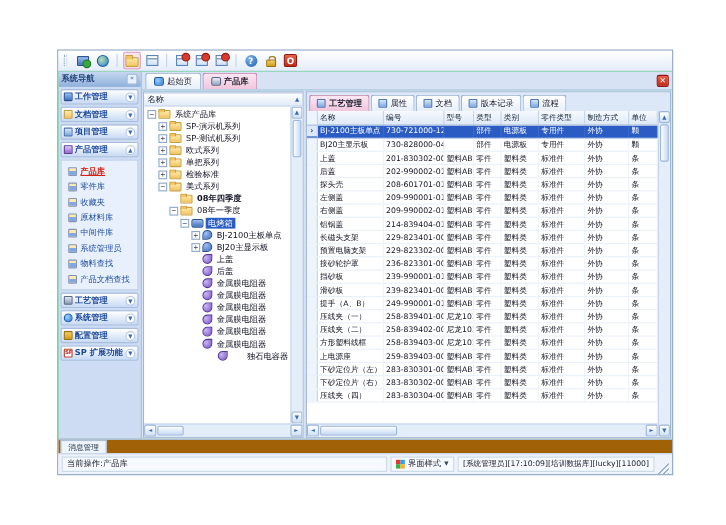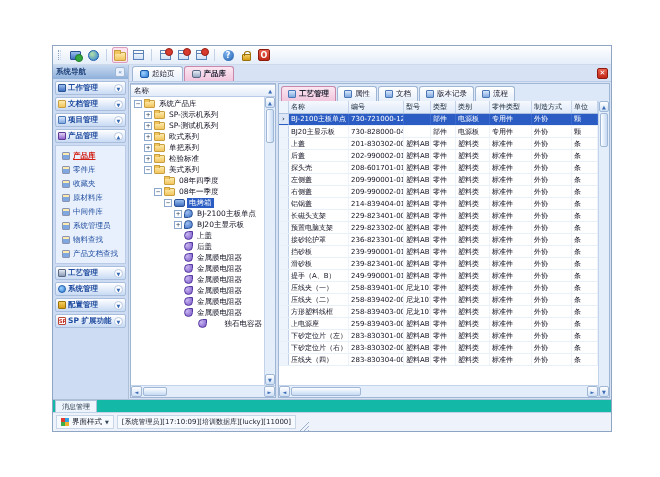--- a/index.html
+++ b/index.html
@@ -104,21 +104,21 @@
 .t-header .t-cell{border-right:1px solid #c3d4ea}
 .t-cell{padding:0 2px;display:flex;align-items:center;overflow:hidden;white-space:nowrap}
 .t-row{height:12px;flex:0 0 12px;display:flex;border-bottom:1px solid #e8f0fa;font-size:7px;color:#112}
 .t-row .t-cell{border-right:1px solid #edf3fb}
 .t-row.sel{background:#2a5cc4;color:#fff}
 .t-row.sel .t-cell{border-right-color:#3b6ace;border-bottom:1px solid #2a5cc4}
 .c-ind{flex:0 0 10px;justify-content:center;background:#eef4fc;border-right:1px solid #c3d4ea !important;color:#234}
 .t-row.sel .c-ind{background:#dce8f7;color:#112}
 .c-0{flex:0 0 60px}.c-1{flex:0 0 55px}.c-2{flex:0 0 27px}.c-3{flex:0 0 25px}.c-4{flex:0 0 34px}.c-5{flex:0 0 42px}.c-6{flex:0 0 40px}.c-7{flex:1 1 18px}
 
-.msg-strip{height:13px;flex:0 0 13px;background:#14b8a6;border-top:1px solid #aebfd8;display:flex;padding-left:2px}
+.msg-strip{height:13px;flex:0 0 13px;background:#a16207;border-top:1px solid #aebfd8;display:flex;padding-left:2px}
 .msg-tab{height:12px;background:#eef4fc;border:1px solid #aebfd8;border-bottom:none;font-size:7px;padding:0 6px;display:flex;align-items:center;color:#234}
 .statusbar{height:19px;flex:0 0 19px;background:#eef3fb;border-top:1px solid #c3d2e6;display:flex;align-items:center;padding:0 3px;gap:3px;font-size:7.5px}
 .st-cell{height:14px;border:1px solid #c9d6e8;display:flex;align-items:center;padding:0 4px;background:#f6f9fd;color:#223;white-space:nowrap;overflow:hidden}
 .st-company{flex:0 0 98px}
 .st-op{flex:1}
 .st-style{gap:3px}
 .style-ico{width:8px;height:8px;display:grid;grid-template-columns:4px 4px;grid-template-rows:4px 4px}
 .style-ico i:nth-child(1){background:#e23b2e}.style-ico i:nth-child(2){background:#34a1e2}.style-ico i:nth-child(3){background:#3fae49}.style-ico i:nth-child(4){background:#f0b32e}
 .st-arrow{font-size:5px;color:#345}
 .st-session{flex:0 0 auto;font-size:7px}
@@ -304,21 +304,21 @@
                   <div class="tree-row" style="padding-left: 13px;">
                     <span class="exp">+</span>
                     <span class="ti ti-folder"></span>
                     <span class="tree-label">检验标准</span>
                   </div>
                   <div class="tree-row" style="padding-left: 13px;">
                     <span class="exp">−</span>
                     <span class="ti ti-folder"></span>
                     <span class="tree-label">美式系列</span>
                   </div>
-                  <div class="tree-row" style="padding-left: 23px;">
+                  <div class="tree-row" style="padding-left: 23px; font-weight: bold;">
                     <span class="exp none">−</span>
                     <span class="ti ti-folder"></span>
                     <span class="tree-label">08年四季度</span>
                   </div>
                   <div class="tree-row" style="padding-left: 23px;">
                     <span class="exp">−</span>
                     <span class="ti ti-folder"></span>
                     <span class="tree-label">08年一季度</span>
                   </div>
                   <div class="tree-row" style="padding-left: 33px;">
@@ -684,20 +684,21 @@
 
         </div>
       </div>
     </div>
 
     <div class="msg-strip">
       <span class="msg-tab">消息管理</span>
     </div>
 
     <div class="statusbar">
+      <span class="st-cell st-op">当前操作:产品库</span>
       <span class="st-cell st-style">
         <span class="style-ico">
             <i></i>
             <i></i>
             <i></i>
             <i></i>
           </span>
         <span>界面样式</span>
         <span class="st-arrow">▼</span>
       </span>

